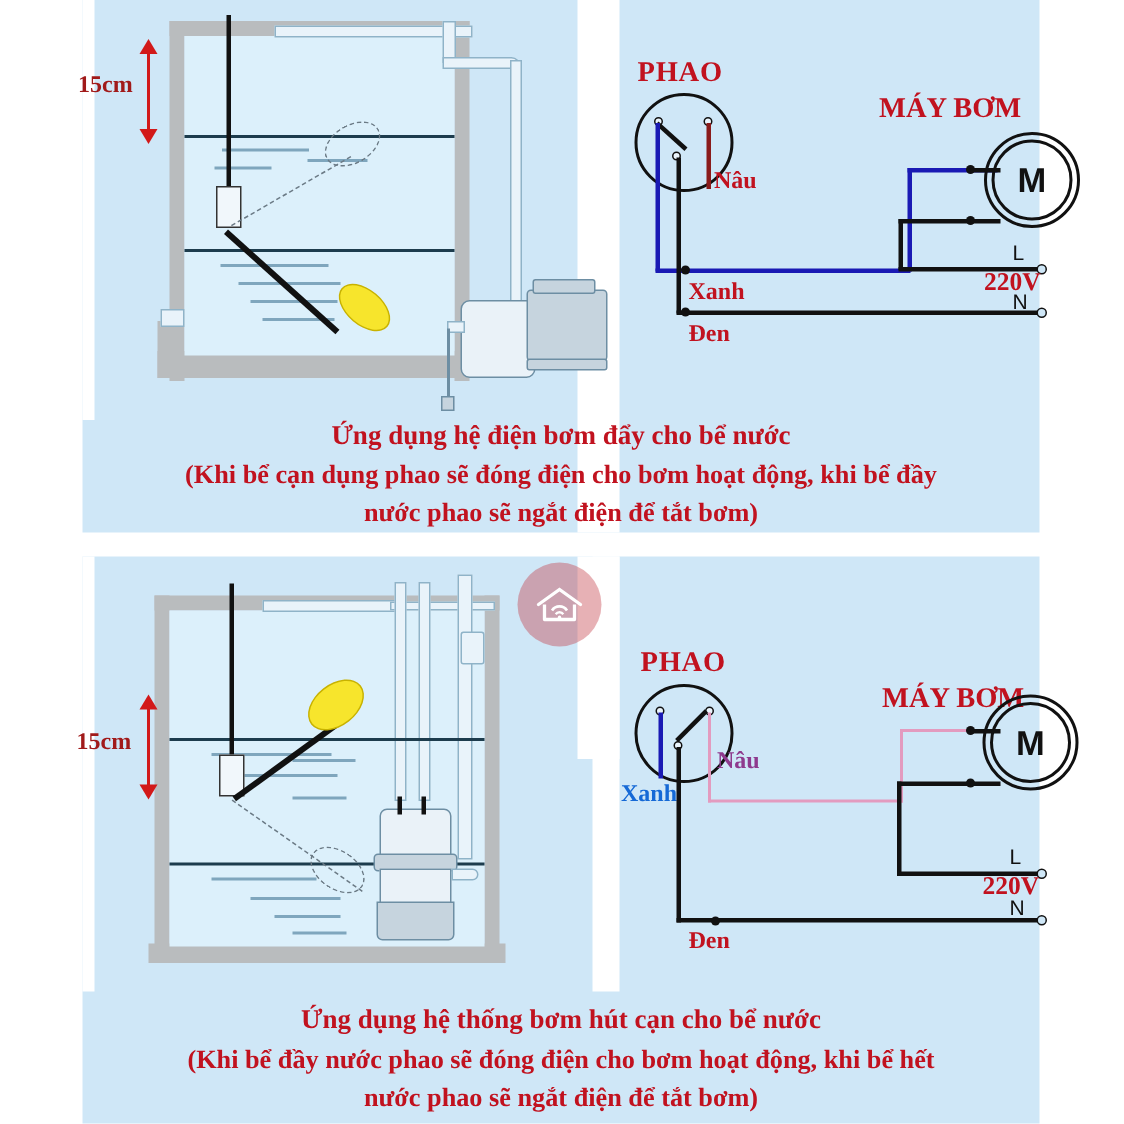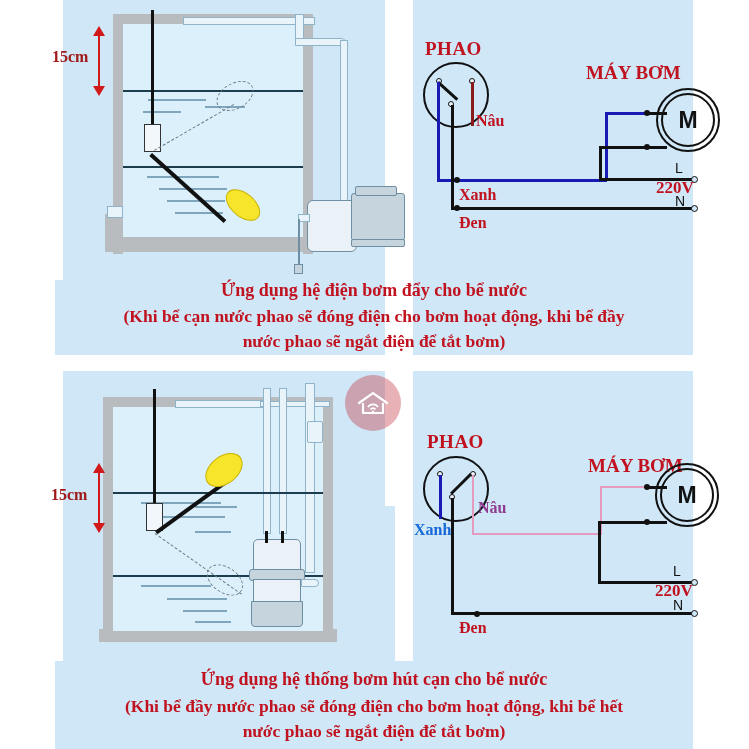--- a/index.html
+++ b/index.html
@@ -165,21 +165,21 @@
       <div class="wire" style="left:544px;top:178px;width:95px;height:2.5px;"></div>
 
       <div class="lbl black" style="left:620px;top:160px;font-size:14px;">L</div>
       <div class="ring" style="left:636px;top:176px;"></div>
       <div class="lbl black" style="left:620px;top:193px;font-size:14px;">N</div>
       <div class="ring" style="left:636px;top:205px;"></div>
       <div class="lbl red" style="left:601px;top:178px;font-size:17px;">220V</div>
     </div>
 
     <div class="caption cap-title" style="left:0;top:280px;">Ứng dụng hệ điện bơm đẩy cho bể nước</div>
-    <div class="caption cap-sub" style="left:0;top:304px;">(Khi bể cạn nước phao sẽ đóng điện cho bơm hoạt động, khi bể đầy</div>
+    <div class="caption cap-sub" style="left:0;top:304px;">(Khi bể cạn dụng phao sẽ đóng điện cho bơm hoạt động, khi bể đầy</div>
     <div class="caption cap-sub" style="left:0;top:329px;">nước phao sẽ ngắt điện để tắt bơm)</div>
   </div>
 
   <div class="panel" id="panel-bottom">
 
     <div class="white-strip" style="left:330px;top:0px;width:28px;height:135px;"></div>
     <div class="white-strip" style="left:340px;top:0px;width:18px;height:290px;"></div>
     <div class="white-strip" style="left:0px;top:0;width:8px;height:290px;"></div>
 
     <div>

